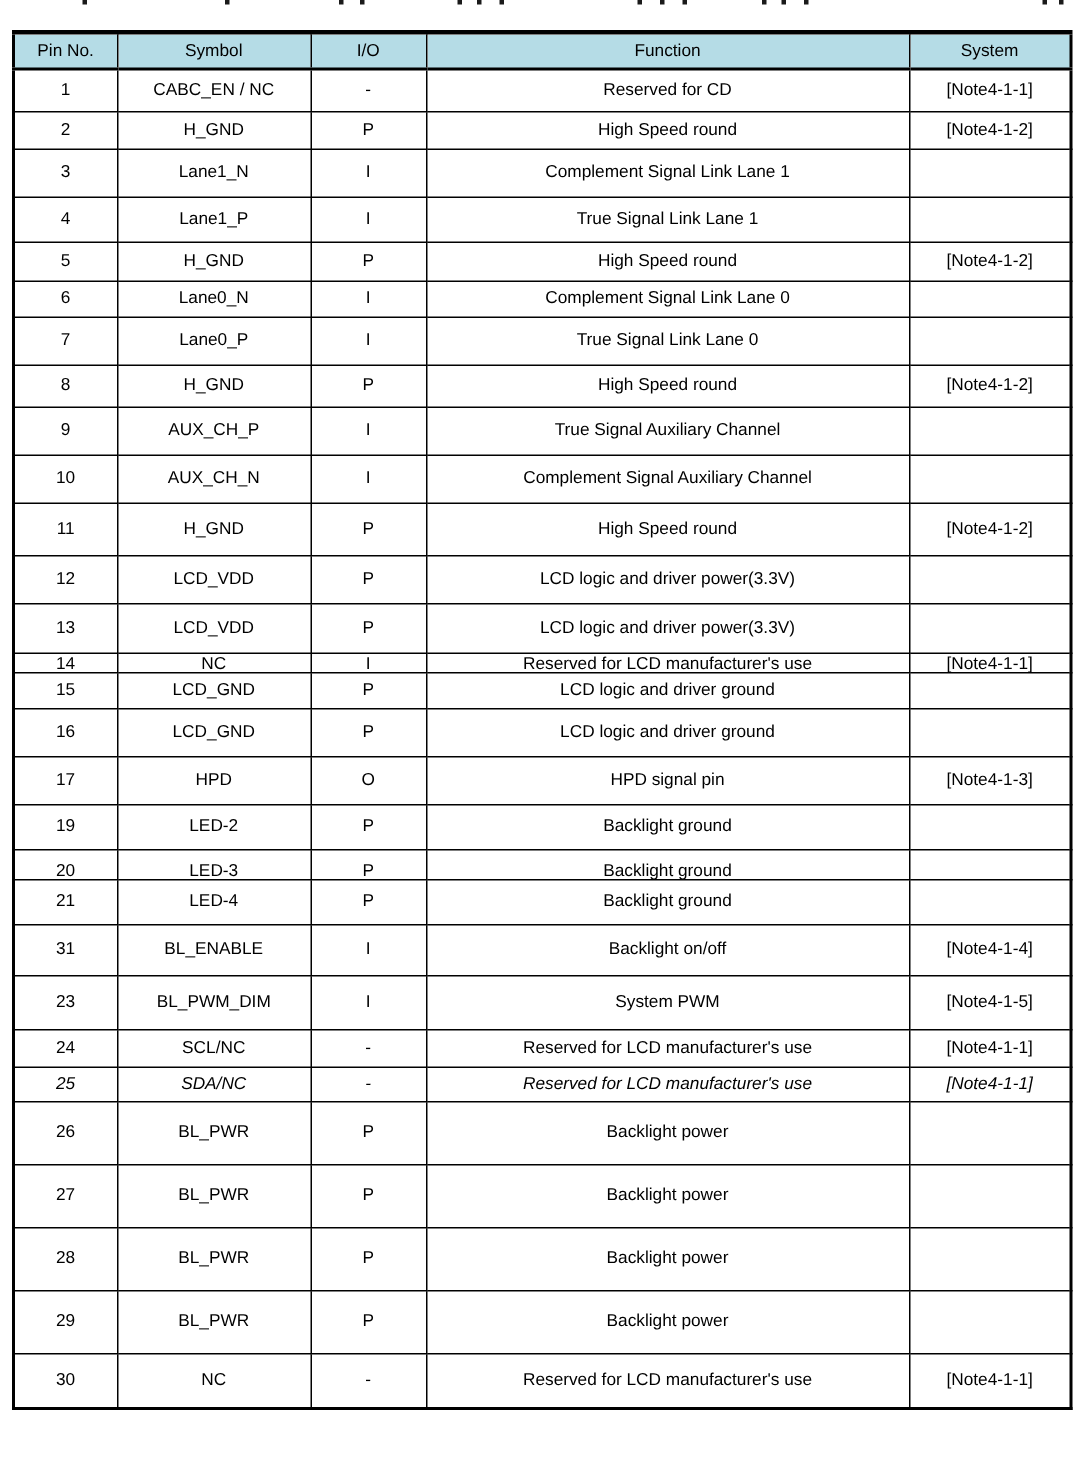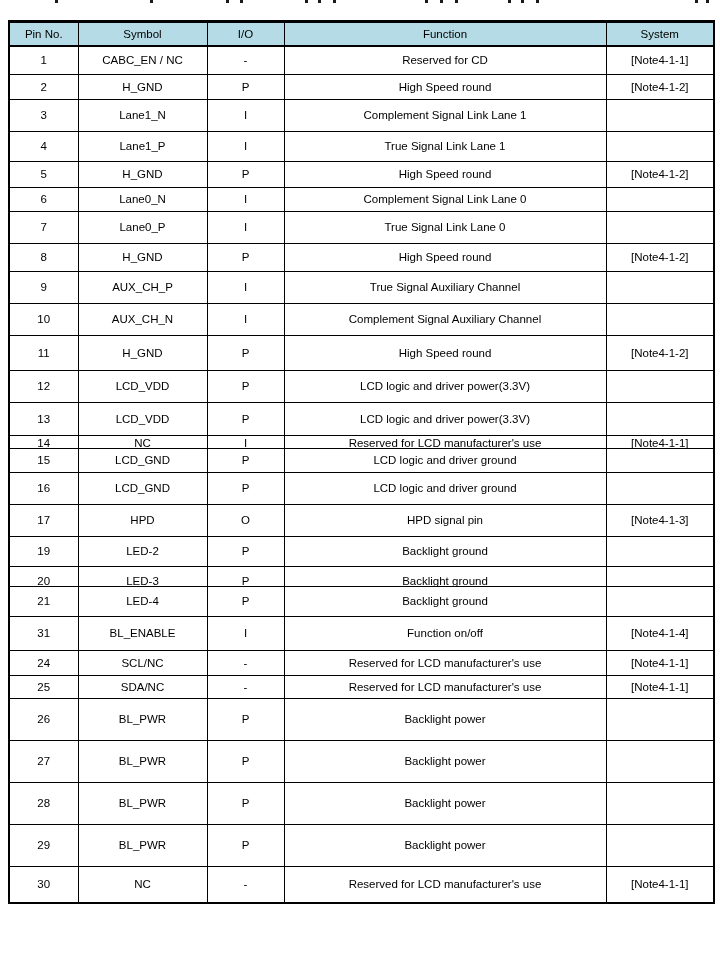--- a/index.html
+++ b/index.html
@@ -237,31 +237,38 @@
           <td>21</td>
           <td>LED-4</td>
           <td>P</td>
           <td>Backlight ground</td>
           <td></td>
         </tr>
         <tr style="height: 34px;">
           <td>31</td>
           <td>BL_ENABLE</td>
           <td>I</td>
-          <td>Function on/off</td>
+          <td>Backlight on/off</td>
           <td>[Note4-1-4]</td>
+        </tr>
+        <tr style="height: 36px;">
+          <td>23</td>
+          <td>BL_PWM_DIM</td>
+          <td>I</td>
+          <td>System PWM</td>
+          <td>[Note4-1-5]</td>
         </tr>
         <tr style="height: 25px; padding-left: 40px;">
           <td>24</td>
           <td>SCL/NC</td>
           <td>-</td>
           <td>Reserved for LCD manufacturer's use</td>
           <td>[Note4-1-1]</td>
         </tr>
-        <tr style="height: 23px;">
+        <tr style="height: 23px; font-style: italic;">
           <td>25</td>
           <td>SDA/NC</td>
           <td>-</td>
           <td>Reserved for LCD manufacturer's use</td>
           <td>[Note4-1-1]</td>
         </tr>
         <tr style="height: 42px;">
           <td>26</td>
           <td>BL_PWR</td>
           <td>P</td>

